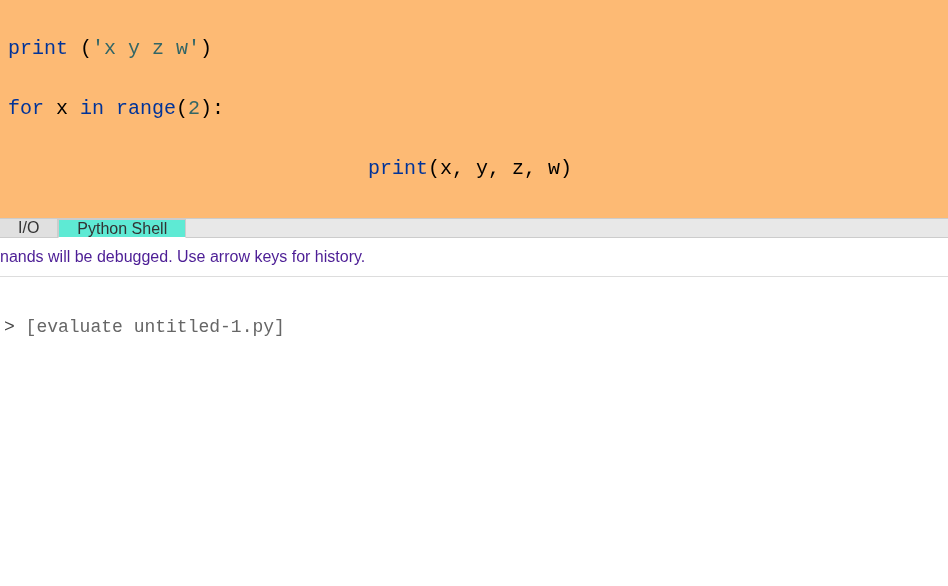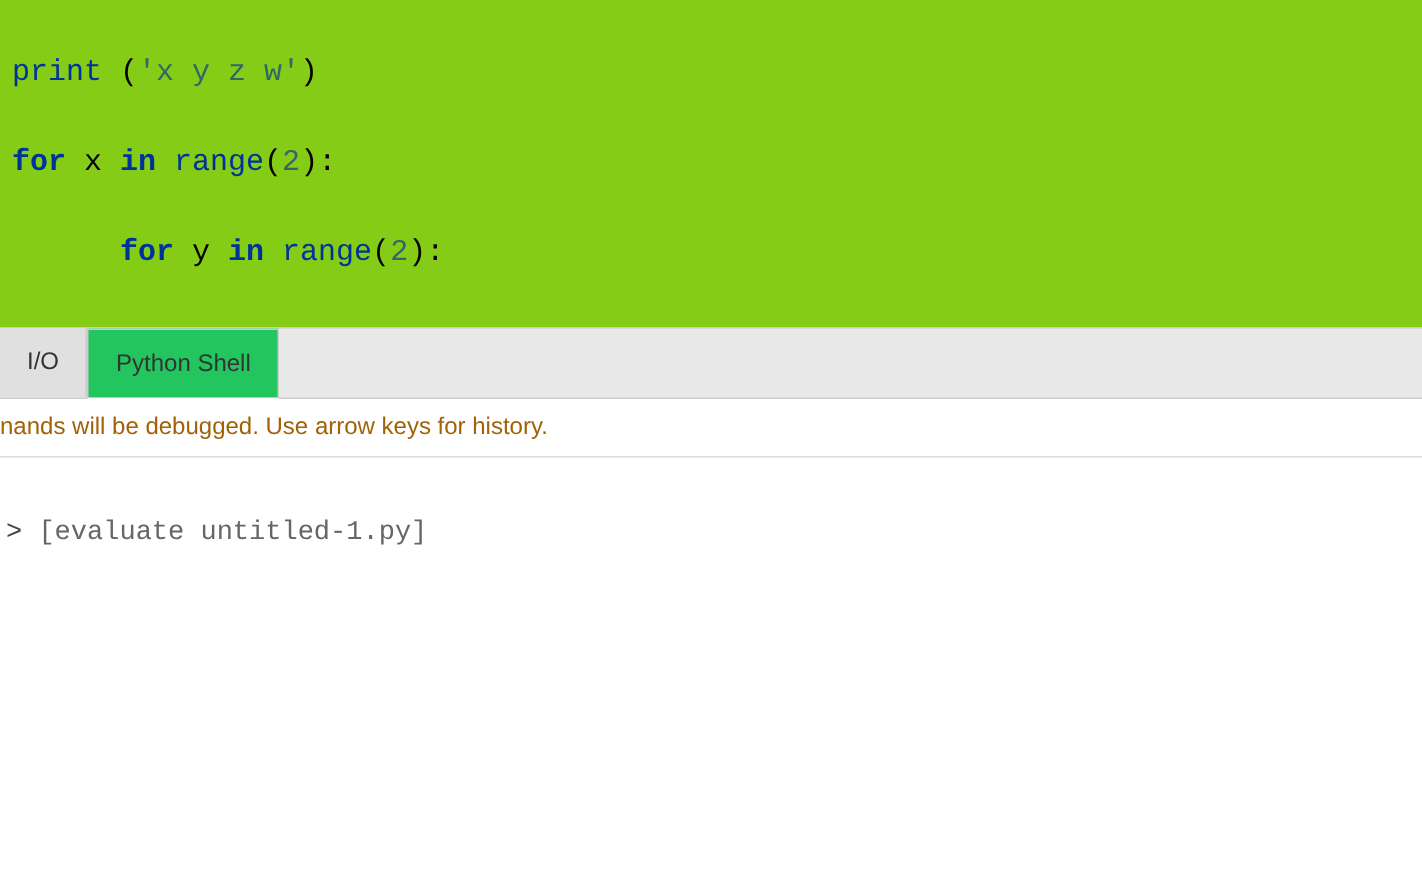--- a/index.html
+++ b/index.html
@@ -6,85 +6,85 @@
     body {
       font-family: Consolas, 'Courier New', monospace;
       font-size: 20px;
       background: #fff;
       width: 948px;
       height: 586px;
       overflow: hidden;
     }
     .code-area {
       padding: 4px 8px;
-      background: #84cc16;
+      background: #fdba74;
       line-height: 1.5;
       white-space: pre;
     }
-    .kw { color: #003399; font-weight: bold; }
+    .kw { color: #003399; font-weight: normal; }
     .fn { color: #003399; }
     .num { color: #336666; }
     .str { color: #336666; }
     .op { color: #000; }
     .var { color: #000; }
     .paren-hl { background: #d0f0d0; }
     .tabs-bar {
       display: flex;
       background: #e8e8e8;
       border-top: 1px solid #ccc;
       border-bottom: 1px solid #ccc;
-      height: 48px;
+      height: 20px;
       align-items: stretch;
     }
     .tab {
       padding: 6px 18px;
       font-family: 'Segoe UI', Tahoma, sans-serif;
       font-size: 16px;
       color: #333;
       border-right: 1px solid #ccc;
       display: flex;
       align-items: center;
       cursor: pointer;
     }
     .tab.inactive {
       background: #e0e0e0;
     }
     .tab.active {
-      background: #22c55e;
+      background: #5eead4;
       border-top: 1px solid #ccc;
       border-left: 1px solid #ccc;
       border-right: 1px solid #ccc;
       border-bottom: 1px solid #fff;
       margin-bottom: -1px;
     }
     .shell-info {
       font-family: 'Segoe UI', Tahoma, sans-serif;
       font-size: 16px;
-      color: #a16207;
+      color: #4c1d95;
       padding: 10px 0 10px 0;
       border-bottom: 1px solid #ddd;
     }
     .shell-output {
       font-family: Consolas, 'Courier New', monospace;
       font-size: 18px;
       color: #222;
       padding: 10px 4px;
       line-height: 1.5;
       white-space: pre;
     }
     .prompt { color: #444; }
     .eval-line { color: #666; }
   </style>
 </head>
 <body>
 
 <div class="code-area">
 <div><span class="fn">print</span><span class="op"> (</span><span class="str">'x y z w'</span><span class="op">)</span></div>
 <div><span class="kw">for</span><span class="var"> x </span><span class="kw">in</span><span class="fn"> range</span><span class="op">(</span><span class="num">2</span><span class="op">):</span></div>
-<div><span>      </span><span class="kw">for</span><span class="var"> y </span><span class="kw">in</span><span class="fn"> range</span><span class="op">(</span><span class="num">2</span><span class="op">):</span></div>
+<div><span>                              </span><span class="fn">print</span><span class="var">(x, y, z, w)</span></div>
 </div>
 
 <div class="tabs-bar">
   <div class="tab inactive">I/O</div>
   <div class="tab active">Python Shell</div>
 </div>
 
 <div class="shell-info">nands will be debugged.  Use arrow keys for history.</div>
 
 <div class="shell-output">

